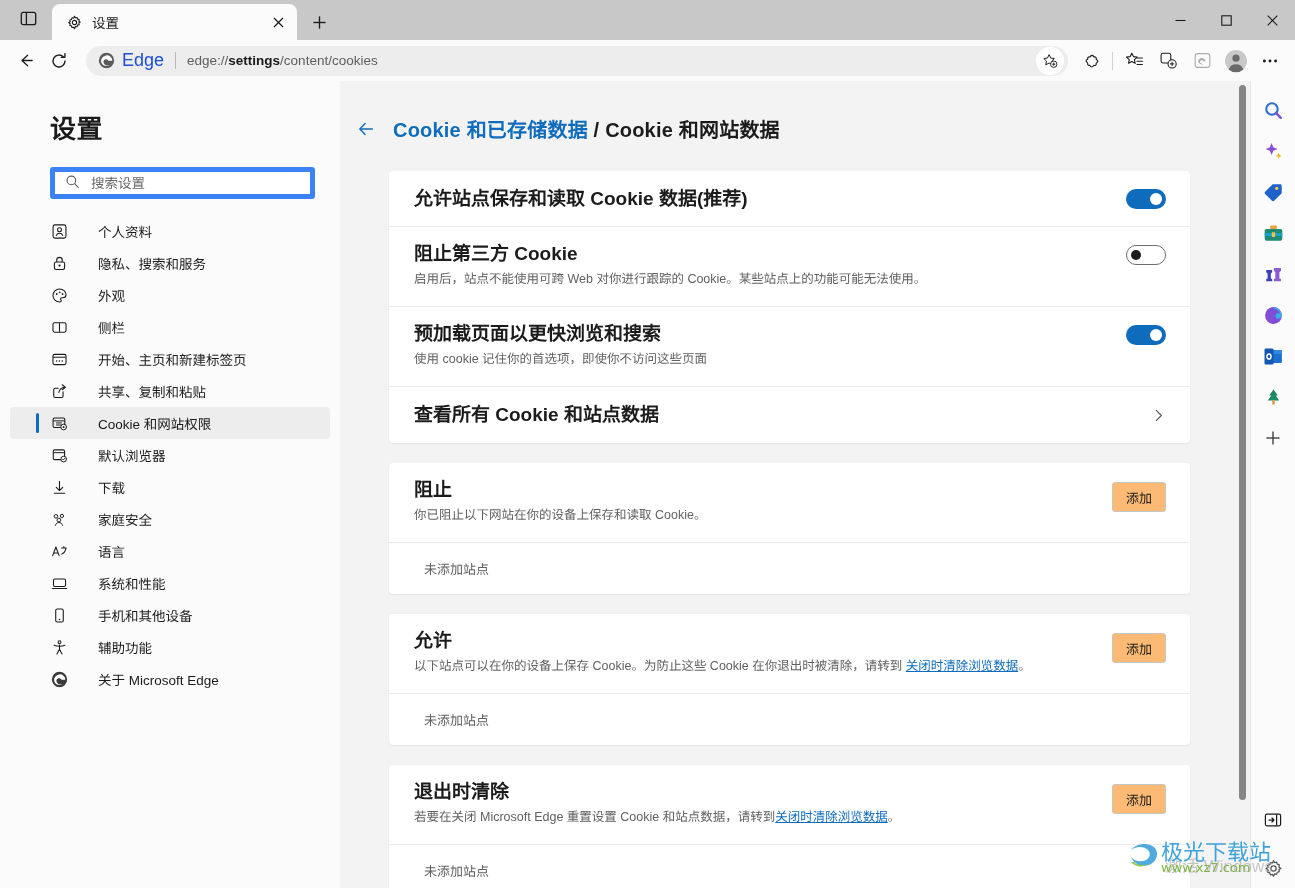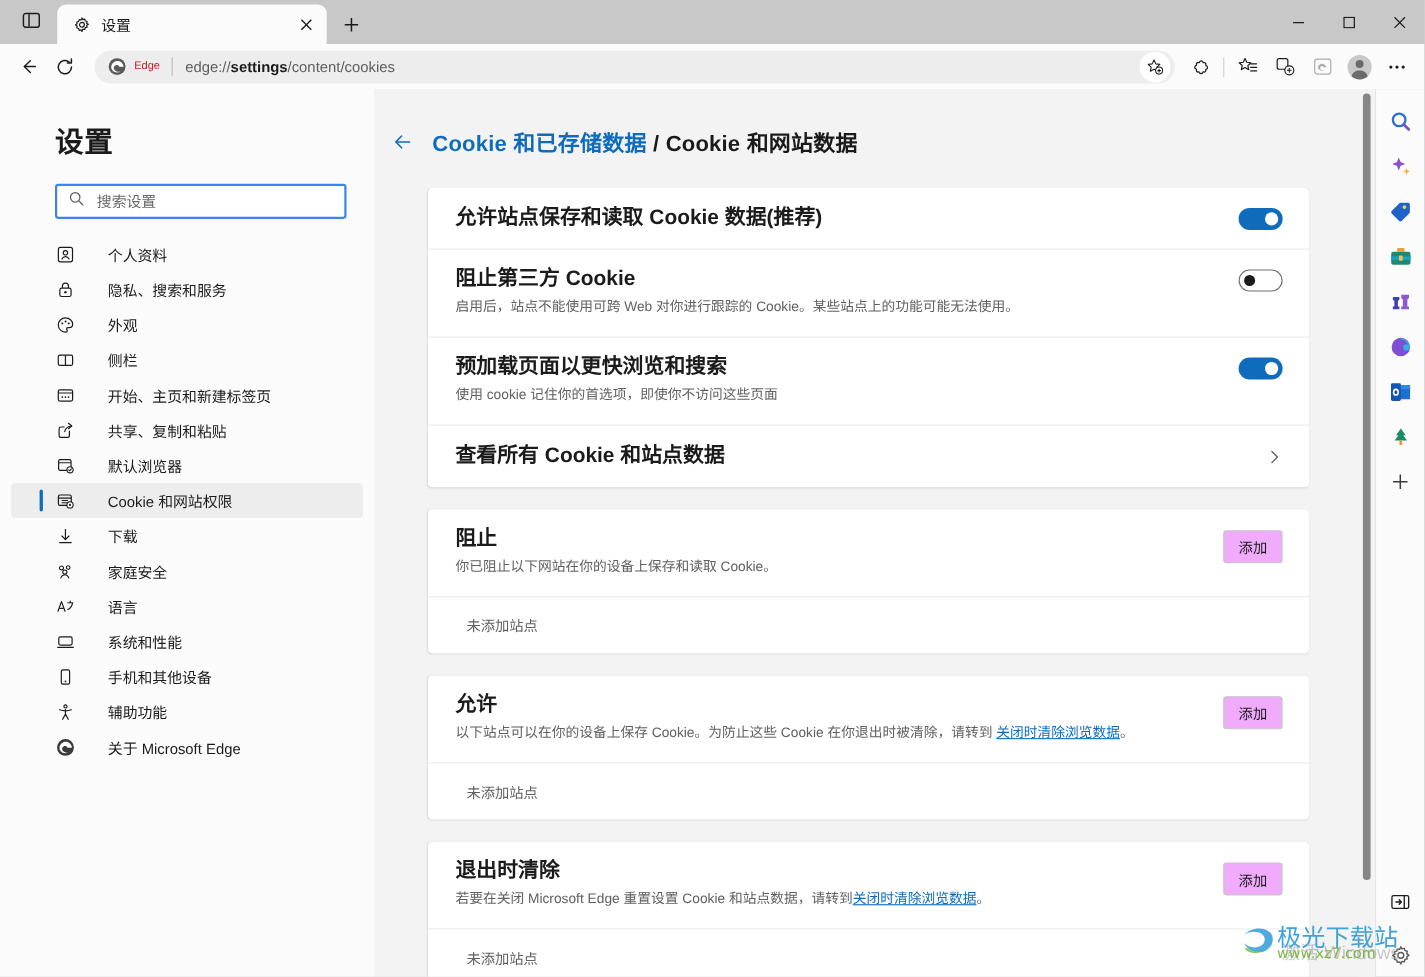--- a/index.html
+++ b/index.html
@@ -50,21 +50,21 @@
   }
   .nav-btn {
     width: 34px; height: 34px; border-radius: 5px; display: flex;
     align-items: center; justify-content: center; cursor: pointer; flex: 0 0 34px;
   }
   .omnibox {
     flex: 1 1 auto; height: 30px; margin: 0 6px 0 10px; background: #ededed;
     border-radius: 15px; display: flex; align-items: center; padding: 0 4px 0 12px;
   }
   .edge-badge { display: flex; align-items: center; gap: 7px; flex: 0 0 auto; }
-  .edge-label { font-size: 10px; color: #b91c1c; }
+  .edge-label { font-size: 18px; color: #1d4ed8; }
   .omni-sep { width: 1px; height: 17px; background: #b9b9b9; margin: 0 11px; }
   .omni-url { font-size: 13.5px; color: #5e5e5e; white-space: nowrap; flex: 1 1 auto; }
   .omni-url b { color: #1b1b1b; font-weight: 600; }
   .omni-action {
     width: 28px; height: 28px; border-radius: 50%; background: #fff;
     display: flex; align-items: center; justify-content: center; cursor: pointer;
     margin-left: auto; flex: 0 0 28px;
   }
   .tb-btn {
     width: 34px; height: 34px; border-radius: 5px; display: flex;
@@ -82,21 +82,21 @@
   .sidebar {
     width: 330px; flex: 0 0 330px; height: 100%; background: #fbfbfb;
     padding: 0; overflow: hidden;
   }
   .settings-title {
     font-size: 26px; font-weight: 600; color: #1b1b1b; margin: 27px 0 0 40px;
     letter-spacing: .5px;
   }
   .search-wrap { margin: 22px 0 0 40px; }
   .search-box {
-    width: 265px; height: 32px; border: 2px solid #3b82f6; border-radius: 3px;
+    width: 265px; height: 32px; border: 5px solid #3b82f6; border-radius: 3px;
     background: #fff; display: flex; align-items: center; padding: 0 10px; gap: 11px;
   }
   .search-box input {
     border: 0; outline: 0; background: transparent; font-size: 13.5px;
     color: #1b1b1b; width: 100%; font-family: inherit;
   }
   .search-box input::placeholder { color: #6a6a6a; }
 
   .navlist { margin-top: 16px; }
   .navitem {
@@ -151,21 +151,21 @@
   .toggle.on { background: #0f6cbd; }
   .toggle.off { background: #ffffff; border: 1px solid #6e6e6e; }
   .toggle .knob { position: absolute; border-radius: 50%; top: 50%; transform: translateY(-50%); }
   .toggle.on .knob { width: 12px; height: 12px; background: #fff; right: 4px; }
   .toggle.off .knob { width: 10px; height: 10px; background: #1b1b1b; left: 4px; }
 
   .chevron { flex: 0 0 24px; display: flex; align-items: center; justify-content: flex-end; cursor: pointer; }
 
   .add-btn {
     flex: 0 0 auto; min-width: 52px; height: 30px; padding: 0 13px;
-    border: 1px solid #c6c6c6; border-radius: 3px; background: #f0abfc;
+    border: 1px solid #c6c6c6; border-radius: 3px; background: #fdba74;
     font-size: 13px; color: #1b1b1b; cursor: pointer; font-family: inherit;
     display: flex; align-items: center; justify-content: center; margin-top: 2px; margin-left: 43px;
   }
 
   .empty-row {
     padding: 16px 25px 16px 35px; font-size: 13px; color: #616161;
     border-top: 1px solid #ebebeb;
   }
 
   
@@ -424,44 +424,44 @@
           <span class="ni-icon">
             <svg width="17" height="17" viewBox="0 0 18 18" fill="none">
               <path d="M12.8 9.4v4.4c0 .9-.7 1.6-1.6 1.6H4.5c-.9 0-1.6-.7-1.6-1.6V7.1c0-.9.7-1.6 1.6-1.6h3.2" stroke="#1b1b1b" stroke-width="1.15" stroke-linecap="round"></path>
               <path d="M8.3 9.9c.7-3 2.9-5.1 6.5-5.4" stroke="#1b1b1b" stroke-width="1.15" stroke-linecap="round"></path>
               <path d="M11.9 1.9l3.2 2.6-3.2 2.6" stroke="#1b1b1b" stroke-width="1.15" stroke-linecap="round" stroke-linejoin="round"></path>
             </svg>
           </span>
           <span class="ni-label">共享、复制和粘贴</span>
         </div>
 
-        <div class="navitem">
-          <span class="ni-icon">
-            <svg width="17" height="17" viewBox="0 0 18 18" fill="none">
-              <rect x="2.4" y="3" width="12" height="10.4" rx="1.6" stroke="#1b1b1b" stroke-width="1.15"></rect>
-              <line x1="2.6" y1="6" x2="14.2" y2="6" stroke="#1b1b1b" stroke-width="1.05"></line>
-              <circle cx="13.4" cy="12.8" r="3" fill="#fbfbfb" stroke="#1b1b1b" stroke-width="1.05"></circle>
-              <path d="M12.1 12.8l.95.95 1.75-1.8" stroke="#1b1b1b" stroke-width="1.05" stroke-linecap="round" stroke-linejoin="round"></path>
-            </svg>
-          </span>
-          <span class="ni-label">默认浏览器</span>
-        </div>
-
         <div class="navitem active">
           <span class="ni-icon">
             <svg width="17" height="17" viewBox="0 0 18 18" fill="none">
               <rect x="2.2" y="3.2" width="12.4" height="10" rx="1.6" stroke="#1b1b1b" stroke-width="1.15"></rect>
               <line x1="2.4" y1="6.2" x2="14.4" y2="6.2" stroke="#1b1b1b" stroke-width="1.05"></line>
               <line x1="5.4" y1="8.4" x2="11.4" y2="8.4" stroke="#1b1b1b" stroke-width="1.05"></line>
               <line x1="5.4" y1="10.6" x2="11.4" y2="10.6" stroke="#1b1b1b" stroke-width="1.05"></line>
               <circle cx="13.4" cy="12.7" r="3" fill="#fbfbfb" stroke="#1b1b1b" stroke-width="1.05"></circle>
               <circle cx="13.4" cy="12.7" r="1" fill="#1b1b1b"></circle>
             </svg>
           </span>
           <span class="ni-label">Cookie 和网站权限</span>
+        </div>
+
+        <div class="navitem">
+          <span class="ni-icon">
+            <svg width="17" height="17" viewBox="0 0 18 18" fill="none">
+              <rect x="2.4" y="3" width="12" height="10.4" rx="1.6" stroke="#1b1b1b" stroke-width="1.15"></rect>
+              <line x1="2.6" y1="6" x2="14.2" y2="6" stroke="#1b1b1b" stroke-width="1.05"></line>
+              <circle cx="13.4" cy="12.8" r="3" fill="#fbfbfb" stroke="#1b1b1b" stroke-width="1.05"></circle>
+              <path d="M12.1 12.8l.95.95 1.75-1.8" stroke="#1b1b1b" stroke-width="1.05" stroke-linecap="round" stroke-linejoin="round"></path>
+            </svg>
+          </span>
+          <span class="ni-label">默认浏览器</span>
         </div>
 
         <div class="navitem">
           <span class="ni-icon">
             <svg width="17" height="17" viewBox="0 0 18 18" fill="none">
               <line x1="9" y1="2.6" x2="9" y2="12.1" stroke="#1b1b1b" stroke-width="1.15" stroke-linecap="round"></line>
               <path d="M5.6 8.8L9 12.2l3.4-3.4" stroke="#1b1b1b" stroke-width="1.15" stroke-linecap="round" stroke-linejoin="round"></path>
               <line x1="3.4" y1="15.1" x2="14.6" y2="15.1" stroke="#1b1b1b" stroke-width="1.15" stroke-linecap="round"></line>
             </svg>
           </span>

